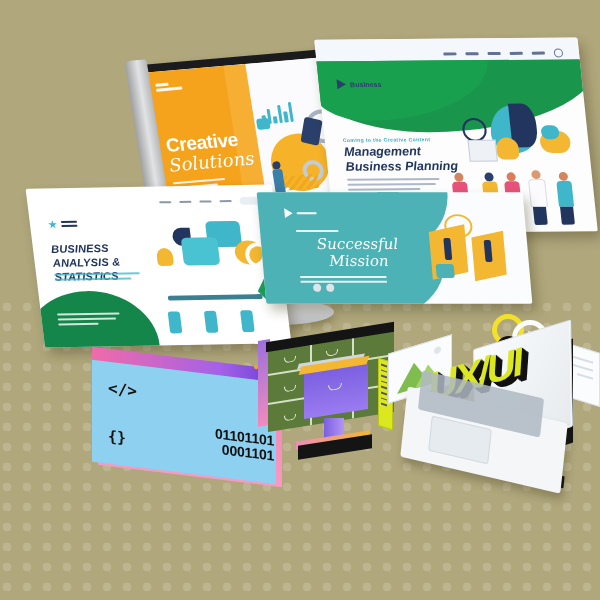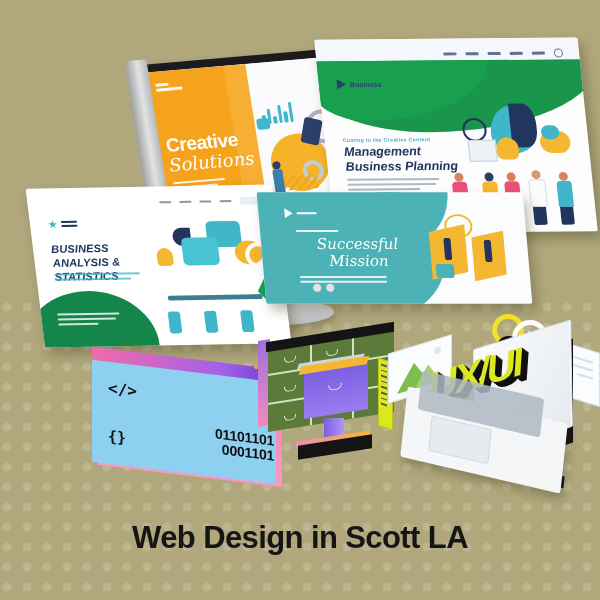--- a/index.html
+++ b/index.html
@@ -604,15 +604,14 @@
     <div class="fl-pill">
         <span></span>
       </div>
     <div class="uxui">UX/UI</div>
     <div class="lp-baseEdge"></div>
     <div class="lp-base"></div>
     <div class="lp-keys"></div>
     <div class="lp-track"></div>
   </div>
 
-  <div id="title">Web Design in Scott LA</div>
 
 </div>
 
 </body></html>

